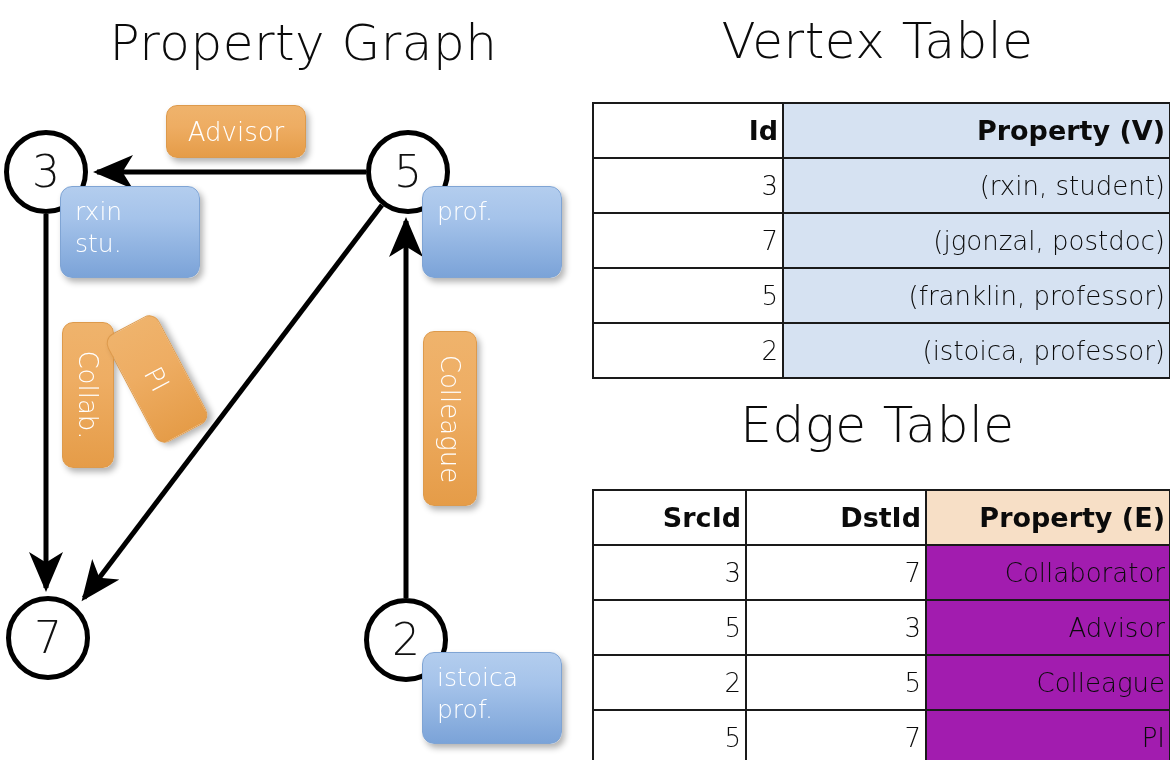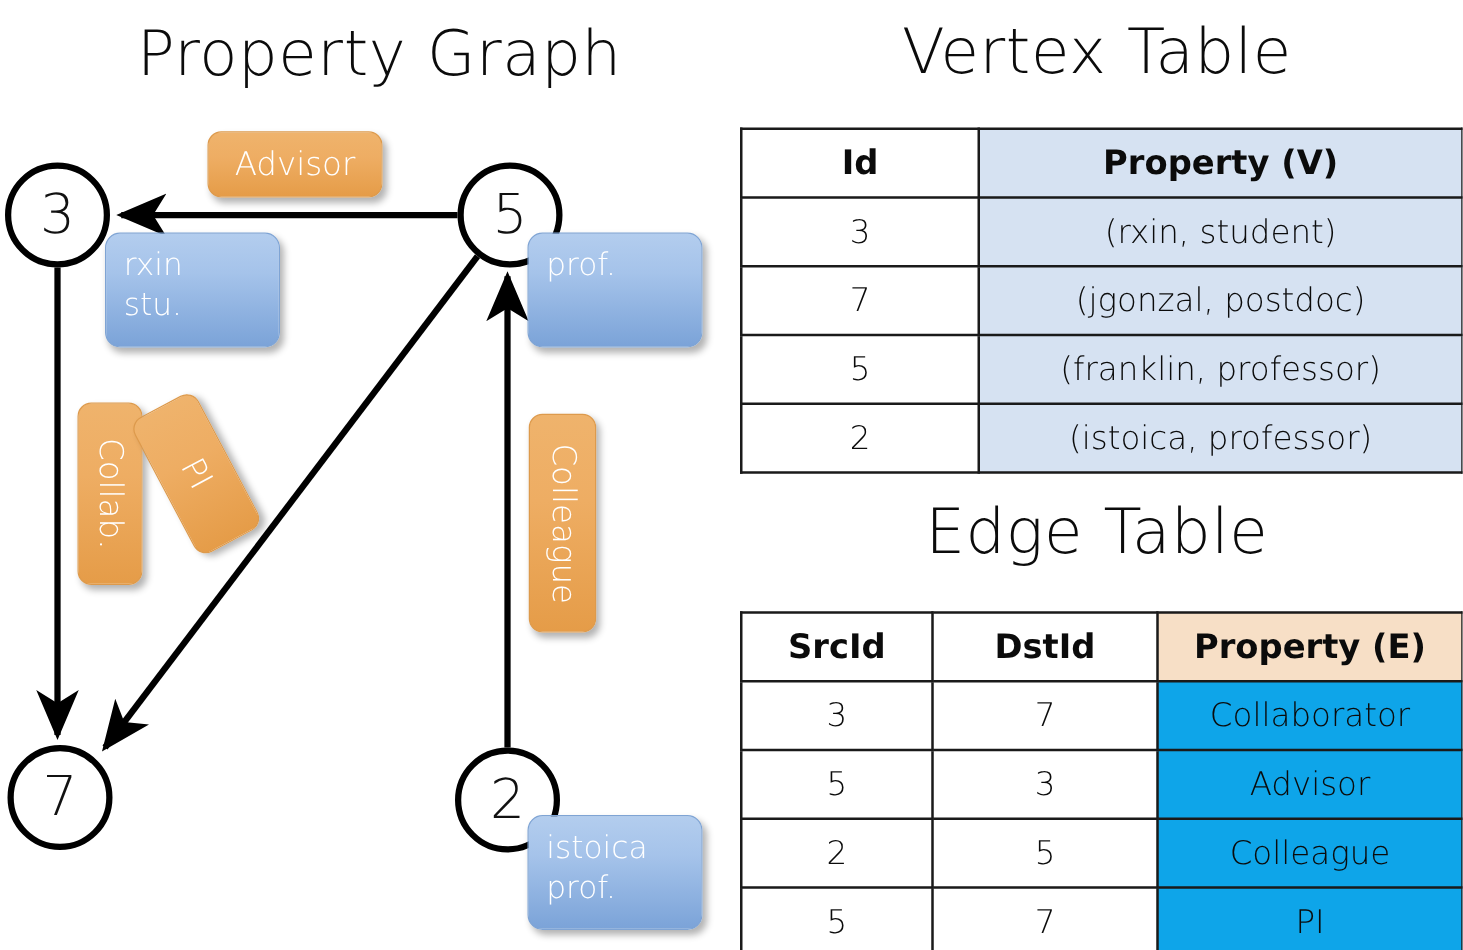--- a/index.html
+++ b/index.html
@@ -78,21 +78,21 @@
     box-shadow: 3px 4px 6px rgba(0,0,0,0.30);
     color: #ffffff;
     font-family: "DejaVu Sans", sans-serif;
     font-weight: 300;
     font-size: 25px;
     line-height: 1.28;
     padding: 9px 0 9px 14px;
     box-sizing: border-box;
     z-index: 5;
   }
-  #prop-rxin      { left: 60px;  top: 186px; width: 140px; height: 92px; margin-left: 24px; }
+  #prop-rxin      { left: 60px;  top: 186px; width: 140px; height: 92px; }
   #prop-franklin  { left: 422px; top: 186px; width: 140px; height: 92px; }
   #prop-jgonzal   { left: 62px;  top: 652px; width: 140px; height: 92px; }
   #prop-istoica   { left: 422px; top: 652px; width: 140px; height: 92px; }
 
   
   .edge-label {
     position: absolute;
     border-radius: 11px;
     background: linear-gradient(to bottom, #efb36c 0%, #eead63 40%, #e59c48 100%);
     border: 1px solid #dd9a4c;
@@ -123,21 +123,21 @@
   
   .data-table {
     position: absolute;
     border-collapse: collapse;
     table-layout: fixed;
     font-family: "DejaVu Sans", sans-serif;
     font-weight: 300;
   }
   .data-table td, .data-table th {
     border: 2px solid #1a1a1a;
-    text-align: center;
+    text-align: right;
     font-weight: 300;
     font-size: 26px;
     height: 53px;
     padding: 0 4px;
     background: #ffffff;
     color: #0b0b0b;
   }
   .data-table th {
     font-weight: bold;
     font-size: 27px;
@@ -146,21 +146,21 @@
   #vertex-table { left: 592px; top: 102px; width: 577px; }
   #vertex-table col.c-id   { width: 190px; }
   #vertex-table col.c-prop { width: 387px; }
   #vertex-table .prop-cell { background: #d6e2f2; }
   #vertex-table th.prop-cell { background: #d6e2f2; }
 
   #edge-table { left: 592px; top: 489px; width: 577px; }
   #edge-table col.c-src { width: 153px; }
   #edge-table col.c-dst { width: 180px; }
   #edge-table col.c-ep  { width: 244px; }
-  #edge-table .eprop-cell { background: #0ea5e9; }
+  #edge-table .eprop-cell { background: #a21caf; }
   #edge-table th.eprop-cell { background: #f7dfc6; margin-top: 34px; }
 </style>
 </head>
 <body>
 
 <div class="section-title" id="title-property-graph">Property Graph</div>
 
 <div class="section-title" id="title-vertex-table">Vertex Table</div>
 
 <div class="section-title" id="title-edge-table">Edge Table</div>

